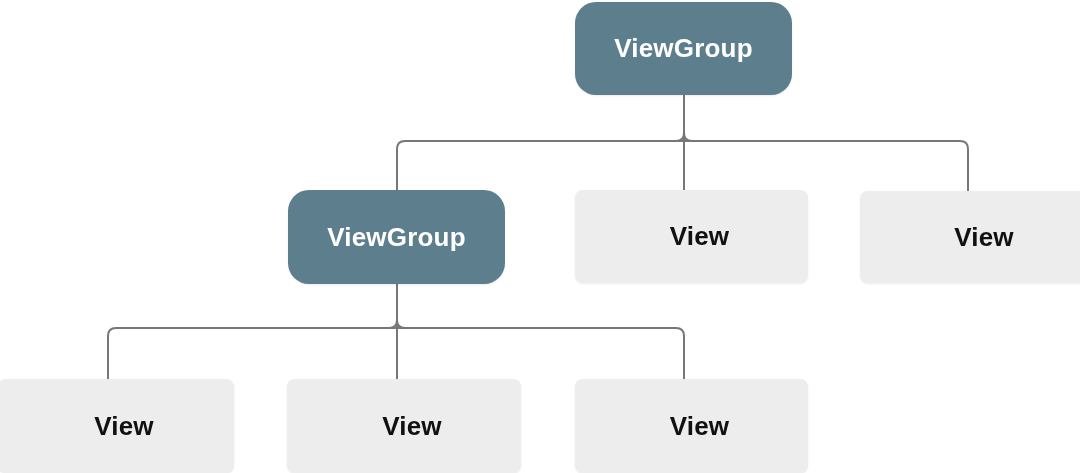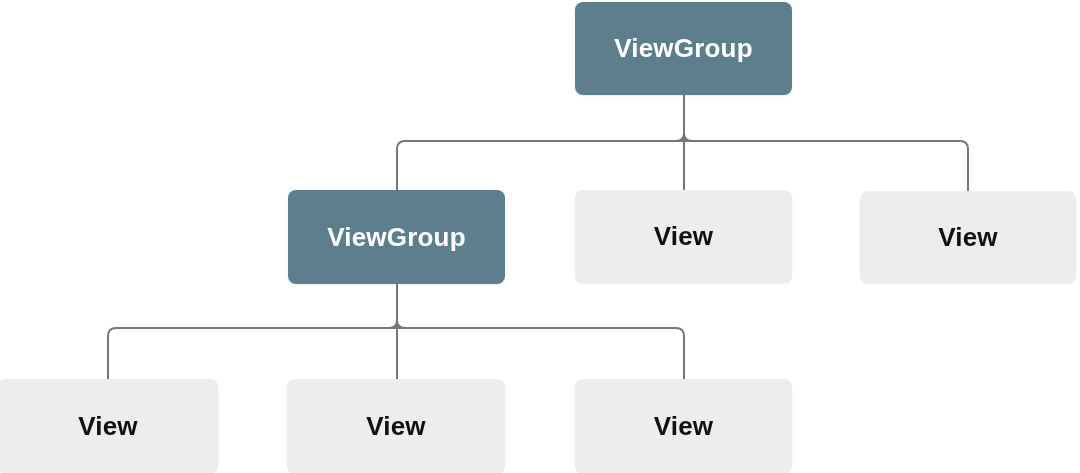--- a/index.html
+++ b/index.html
@@ -33,24 +33,26 @@
     justify-content: center;
     border-radius: 8px;
     font-weight: bold;
     font-size: 26px;
     letter-spacing: 0.2px;
     box-shadow: 0 1px 2px rgba(0,0,0,0.08);
   }
   .node.viewgroup {
     background: var(--viewgroup-fill, #5d7e8c);
     color: var(--viewgroup-text, #ffffff);
+    border-radius: 21px;
   }
   .node.view {
     background: var(--view-fill, #ededed);
     color: var(--view-text, #111111);
+    padding-left: 16px;
   }
   
   #node-root      { left: 575px; top: 2px;   width: 217px; height: 93px; }
   #node-child-vg  { left: 288px; top: 190px; width: 217px; height: 94px; }
   #node-child-v1  { left: 575px; top: 190px; width: 217px; height: 93px; }
   #node-child-v2  { left: 860px; top: 191px; width: 216px; height: 92px; }
   #node-grand-v1  { left: -2px;  top: 379px; width: 220px; height: 94px; }
   #node-grand-v2  { left: 287px; top: 379px; width: 218px; height: 94px; }
   #node-grand-v3  { left: 575px; top: 379px; width: 217px; height: 94px; }
 </style>

